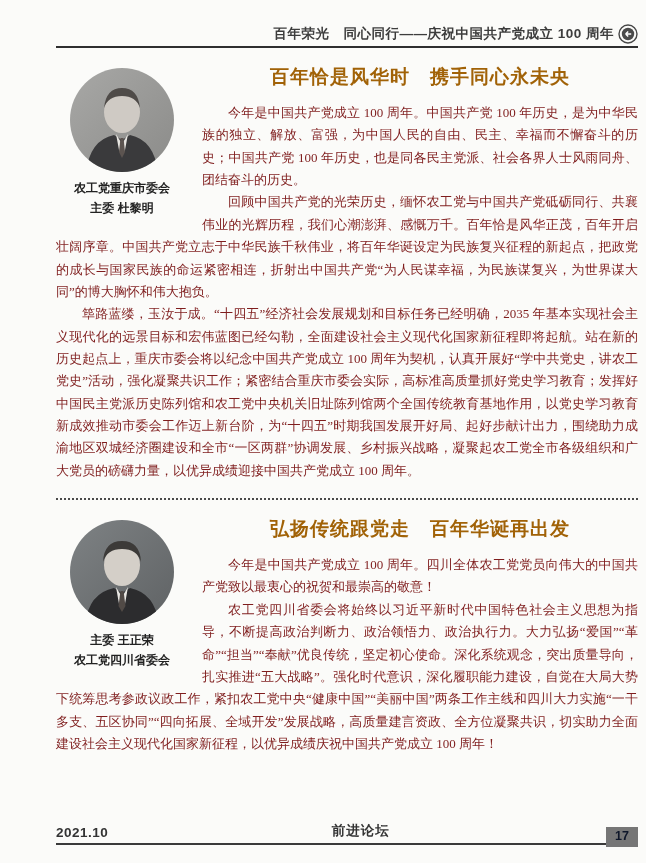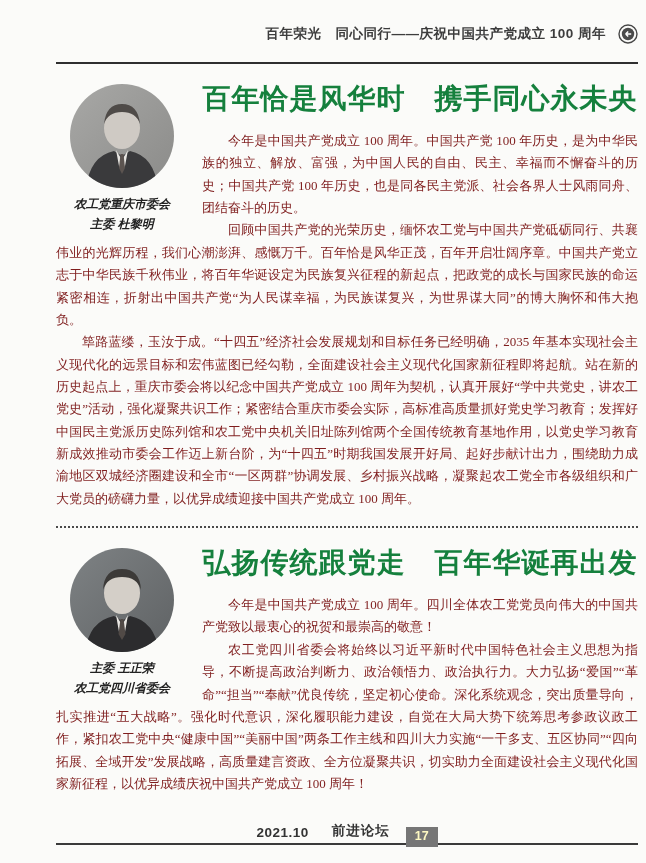--- a/index.html
+++ b/index.html
@@ -14,59 +14,58 @@
     font-family: "Liberation Serif", serif;
     color: #2e2e2e;
   }
   .content { padding: 24px 8px 0 56px; }
 
   
   .hd {
     display: flex;
     justify-content: flex-end;
     align-items: center;
-    gap: 12px;
+    gap: 4px;
     border-bottom: 2px solid #2f2f2f;
-    padding-bottom: 18px;
+    padding-bottom: 2px;
     font-family: "Liberation Sans", sans-serif;
     font-size: 13.5px;
     font-weight: bold;
     color: #3d3d3d;
     letter-spacing: .5px;
   }
   .hd-icon { display:block; }
 
   
   article { margin-top: 16px; }
   .photo-block {
     float: left;
     width: 132px;
     margin: 4px 14px 6px 0;
     text-align: center;
-    font-style: italic;
   }
   .photo {
     width: 104px; height: 104px;
     border-radius: 50%;
     overflow: hidden;
     margin: 0 auto 7px auto;
     display: block;
   }
   .caption {
     font-family: "Liberation Sans", sans-serif;
     font-size: 12px;
     font-weight: bold;
     color: #222;
     line-height: 1.65;
   }
   h1.art-title {
     font-family: Liberation Mono, monospace;
-    font-size: 28px;
+    font-size: 19px;
     font-weight: bold;
-    color: #15803d;
+    color: #a16207;
     text-align: center;
     letter-spacing: 1px;
     margin: 2px 0 12px 0;
     white-space: nowrap;
   }
   .body-text p {
     font-size: 13px;
     line-height: 1.72;
     text-align: justify;
     text-indent: 2em;
@@ -82,34 +81,34 @@
     height: 0;
   }
 
   
   footer {
     position: absolute;
     left: 56px; right: 8px; bottom: 18px;
   }
   .footer-row {
     display: flex;
-    justify-content: center;
+    justify-content: space-between;
     align-items: flex-end;
     border-bottom: 2px solid #3a3a3a;
     padding-bottom: 3px;
     font-family: "Liberation Sans", sans-serif;
     font-weight: bold;
     font-size: 13.5px;
     color: #333;
   }
   .footer-issue { letter-spacing: .5px; }
   .footer-journal { margin-left: 23px; letter-spacing: 1px; }
   .page-num {
     background: #767676;
-    color: #fef9c3;
+    color: #0f172a;
     font-size: 12.5px;
     padding: 1px 9px 2px 9px;
     margin-left: 16px;
     margin-bottom: -7px;
     line-height: 1.4;
   }
 </style>
 </head>
 <body>
 

